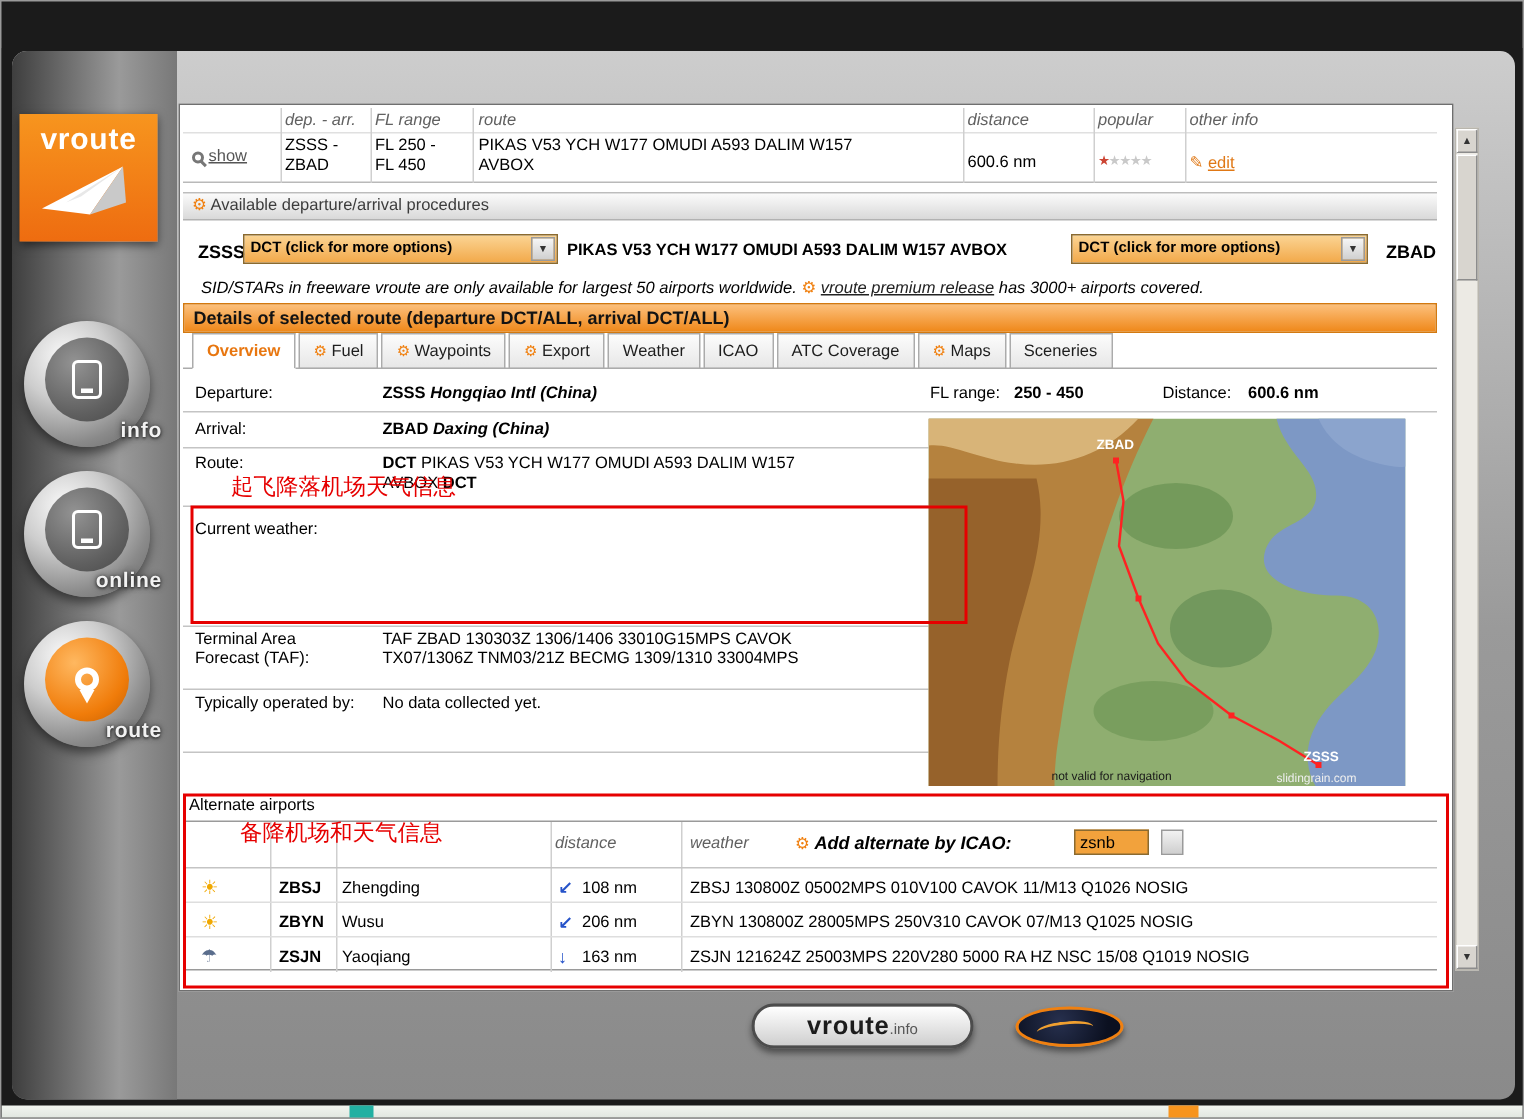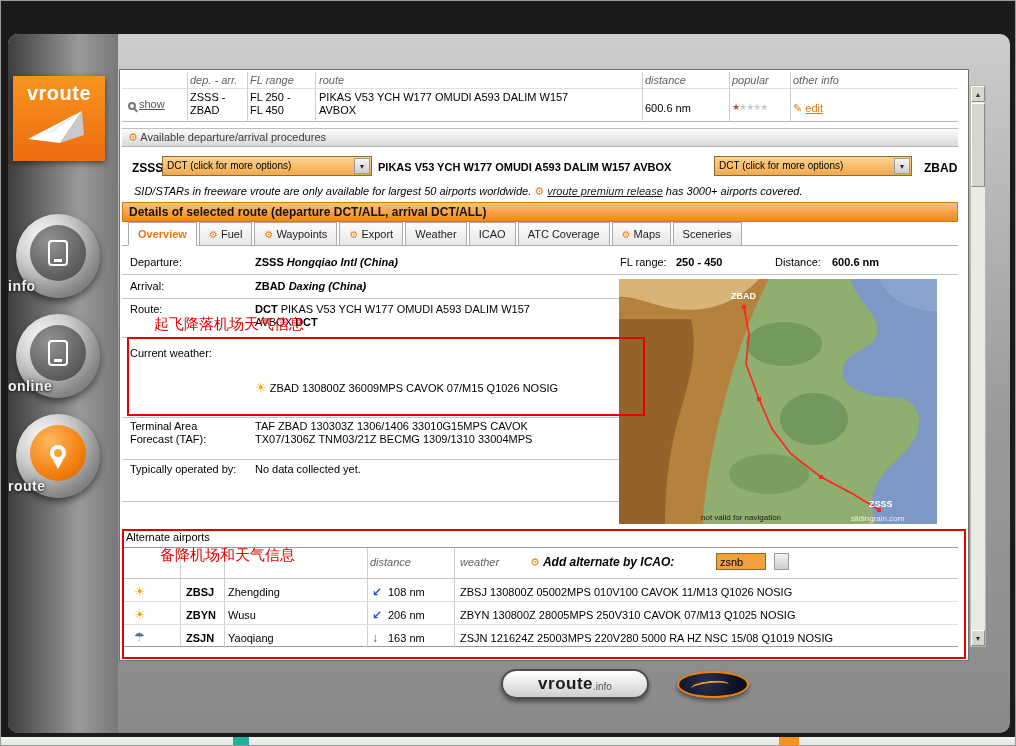--- a/index.html
+++ b/index.html
@@ -29,21 +29,21 @@
   .vlogo { position:absolute; left:12px; top:44px; width:92px; height:85px;
            background:linear-gradient(180deg,#f7951e,#ee6c10); box-shadow:0 2px 6px rgba(0,0,0,.55); text-align:center; }
   .vlogo-text { display:block; margin-top:6px; color:#fff; font-size:20px; font-weight:bold; letter-spacing:.5px; }
   .orb { position:absolute; left:15px; width:84px; height:84px; border-radius:50%; cursor:pointer;
          background:radial-gradient(circle at 32% 28%,#fafafa,#cdcdcd 35%,#8a8a8a 70%,#606060);
          box-shadow:0 4px 7px rgba(0,0,0,.5); }
   .orb-inner { position:absolute; left:14px; top:11px; width:56px; height:56px; border-radius:50%;
                background:radial-gradient(circle at 35% 30%,#939393,#5f5f5f 65%,#484848);
                display:flex; align-items:center; justify-content:center; }
   .orb.sel .orb-inner { background:radial-gradient(circle at 35% 30%,#ffb860,#f07c0a 65%,#c55e00); }
-  .orb-label { position:absolute; left:-8px; right:-8px; top:64px; text-align:left; color:#f2f2f2;
+  .orb-label { position:absolute; left:-8px; right:-8px; top:64px; text-align:right; color:#f2f2f2;
                font-size:14px; font-weight:bold; letter-spacing:.5px; text-shadow:0 1px 2px #1a1a1a, 0 0 4px #333; }
   .dev-icon { width:20px; height:26px; border:2px solid #fff; border-radius:4px; position:relative; }
   .dev-icon::after { content:""; position:absolute; left:4px; bottom:2px; width:8px; height:3px; background:#fff; }
   .pin-icon { width:16px; height:16px; border:4px solid #fff; border-radius:50%; position:relative; }
   .pin-icon::after { content:""; position:absolute; left:-1px; top:11px; border-left:5px solid transparent;
                      border-right:5px solid transparent; border-top:9px solid #fff; }
   .book-icon { width:24px; height:19px; border:2px solid #fff; border-radius:2px; position:relative; }
   .book-icon::after { content:""; position:absolute; left:9px; top:0; bottom:0; width:2px; background:#fff; }
 
   
@@ -66,21 +66,21 @@
   .secbar { position:absolute; left:2px; width:836px; height:19px; line-height:17px;
             background:linear-gradient(180deg,#fbfbfb,#d9d9d9); border-top:1px solid #bdbdbd; border-bottom:1px solid #b2b2b2;
             color:#3c3c3c; padding-left:6px; }
   .detbar { position:absolute; left:2px; width:836px; height:20px; line-height:18px;
             background:linear-gradient(180deg,#fcc07c,#ef881a); border:1px solid #d3790f;
             font-weight:bold; font-size:12px; color:#131313; padding-left:6px; }
 
   
   .combo { position:absolute; height:20px; background:linear-gradient(180deg,#fbd493,#f2a94a);
            border:1px solid #8a6a30; cursor:pointer; }
-  .combo-text { position:absolute; left:4px; top:3px; right:18px; font-size:10px; white-space:nowrap; overflow:hidden; }
+  .combo-text { position:absolute; left:4px; top:3px; right:18px; font-size:10px; white-space:nowrap; overflow:hidden;font-weight:bold; }
   .combo-btn { position:absolute; right:1px; top:1px; width:16px; height:16px; text-align:center; line-height:15px;
                font-size:7px; color:#333; background:linear-gradient(180deg,#f6f6f6,#cfcfcf); border:1px solid #9a9a9a; }
 
   
   .tabbar { position:absolute; left:2px; width:836px; height:24px; border-bottom:1px solid #ababab; background:#fff; padding-left:6px; }
   .tab { display:inline-block; height:24px; line-height:22px; padding:0 9px; margin-right:-1px;
          border:1px solid #ababab; background:linear-gradient(180deg,#fcfcfc,#e7e7e7);
          font-size:11px; color:#1d1d1d; cursor:pointer; vertical-align:bottom; }
   .tab .gear { font-size:10px; margin-right:3px; }
   .tab.sel { background:#fff; border-bottom-color:#fff; color:#e8760f; font-weight:bold; }
@@ -235,21 +235,20 @@
       <span class="abs" style="left:135px;top:210px"><span class="b">ZBAD</span> <span class="b i">Daxing (China)</span></span>
       <div class="hline" style="left:2px;top:228px;width:497px"></div>
 
       <span class="abs" style="left:10px;top:233px">Route:</span>
       <div class="abs" style="left:135px;top:233px;width:305px;line-height:13px">
         <span class="b">DCT</span> <span>PIKAS V53 YCH W177 OMUDI A593 DALIM W157 AVBOX</span> <span class="b">DCT</span>
       </div>
       <div class="hline" style="left:2px;top:267px;width:497px"></div>
 
       <span class="abs" style="left:10px;top:277px">Current weather:</span>
-      <span class="abs" style="left:135px;top:310px"><span class="sun">☀</span> <span>ZBAD 130800Z 36009MPS CAVOK 07/M15 Q1026 NOSIG</span></span>
       <div class="hline" style="left:2px;top:347px;width:497px"></div>
 
       <div class="abs" style="left:10px;top:350px;width:112px;line-height:13px">Terminal Area Forecast (TAF):</div>
       <span class="abs" style="left:135px;top:350px">TAF ZBAD 130303Z 1306/1406 33010G15MPS CAVOK</span>
       <span class="abs" style="left:135px;top:363px">TX07/1306Z TNM03/21Z BECMG 1309/1310 33004MPS</span>
       <div class="hline" style="left:2px;top:389px;width:497px"></div>
 
       <div class="abs" style="left:10px;top:393px;width:110px;line-height:13px">Typically operated by:</div>
       <span class="abs" style="left:135px;top:393px">No data collected yet.</span>
       <div class="hline" style="left:2px;top:431px;width:497px"></div>

